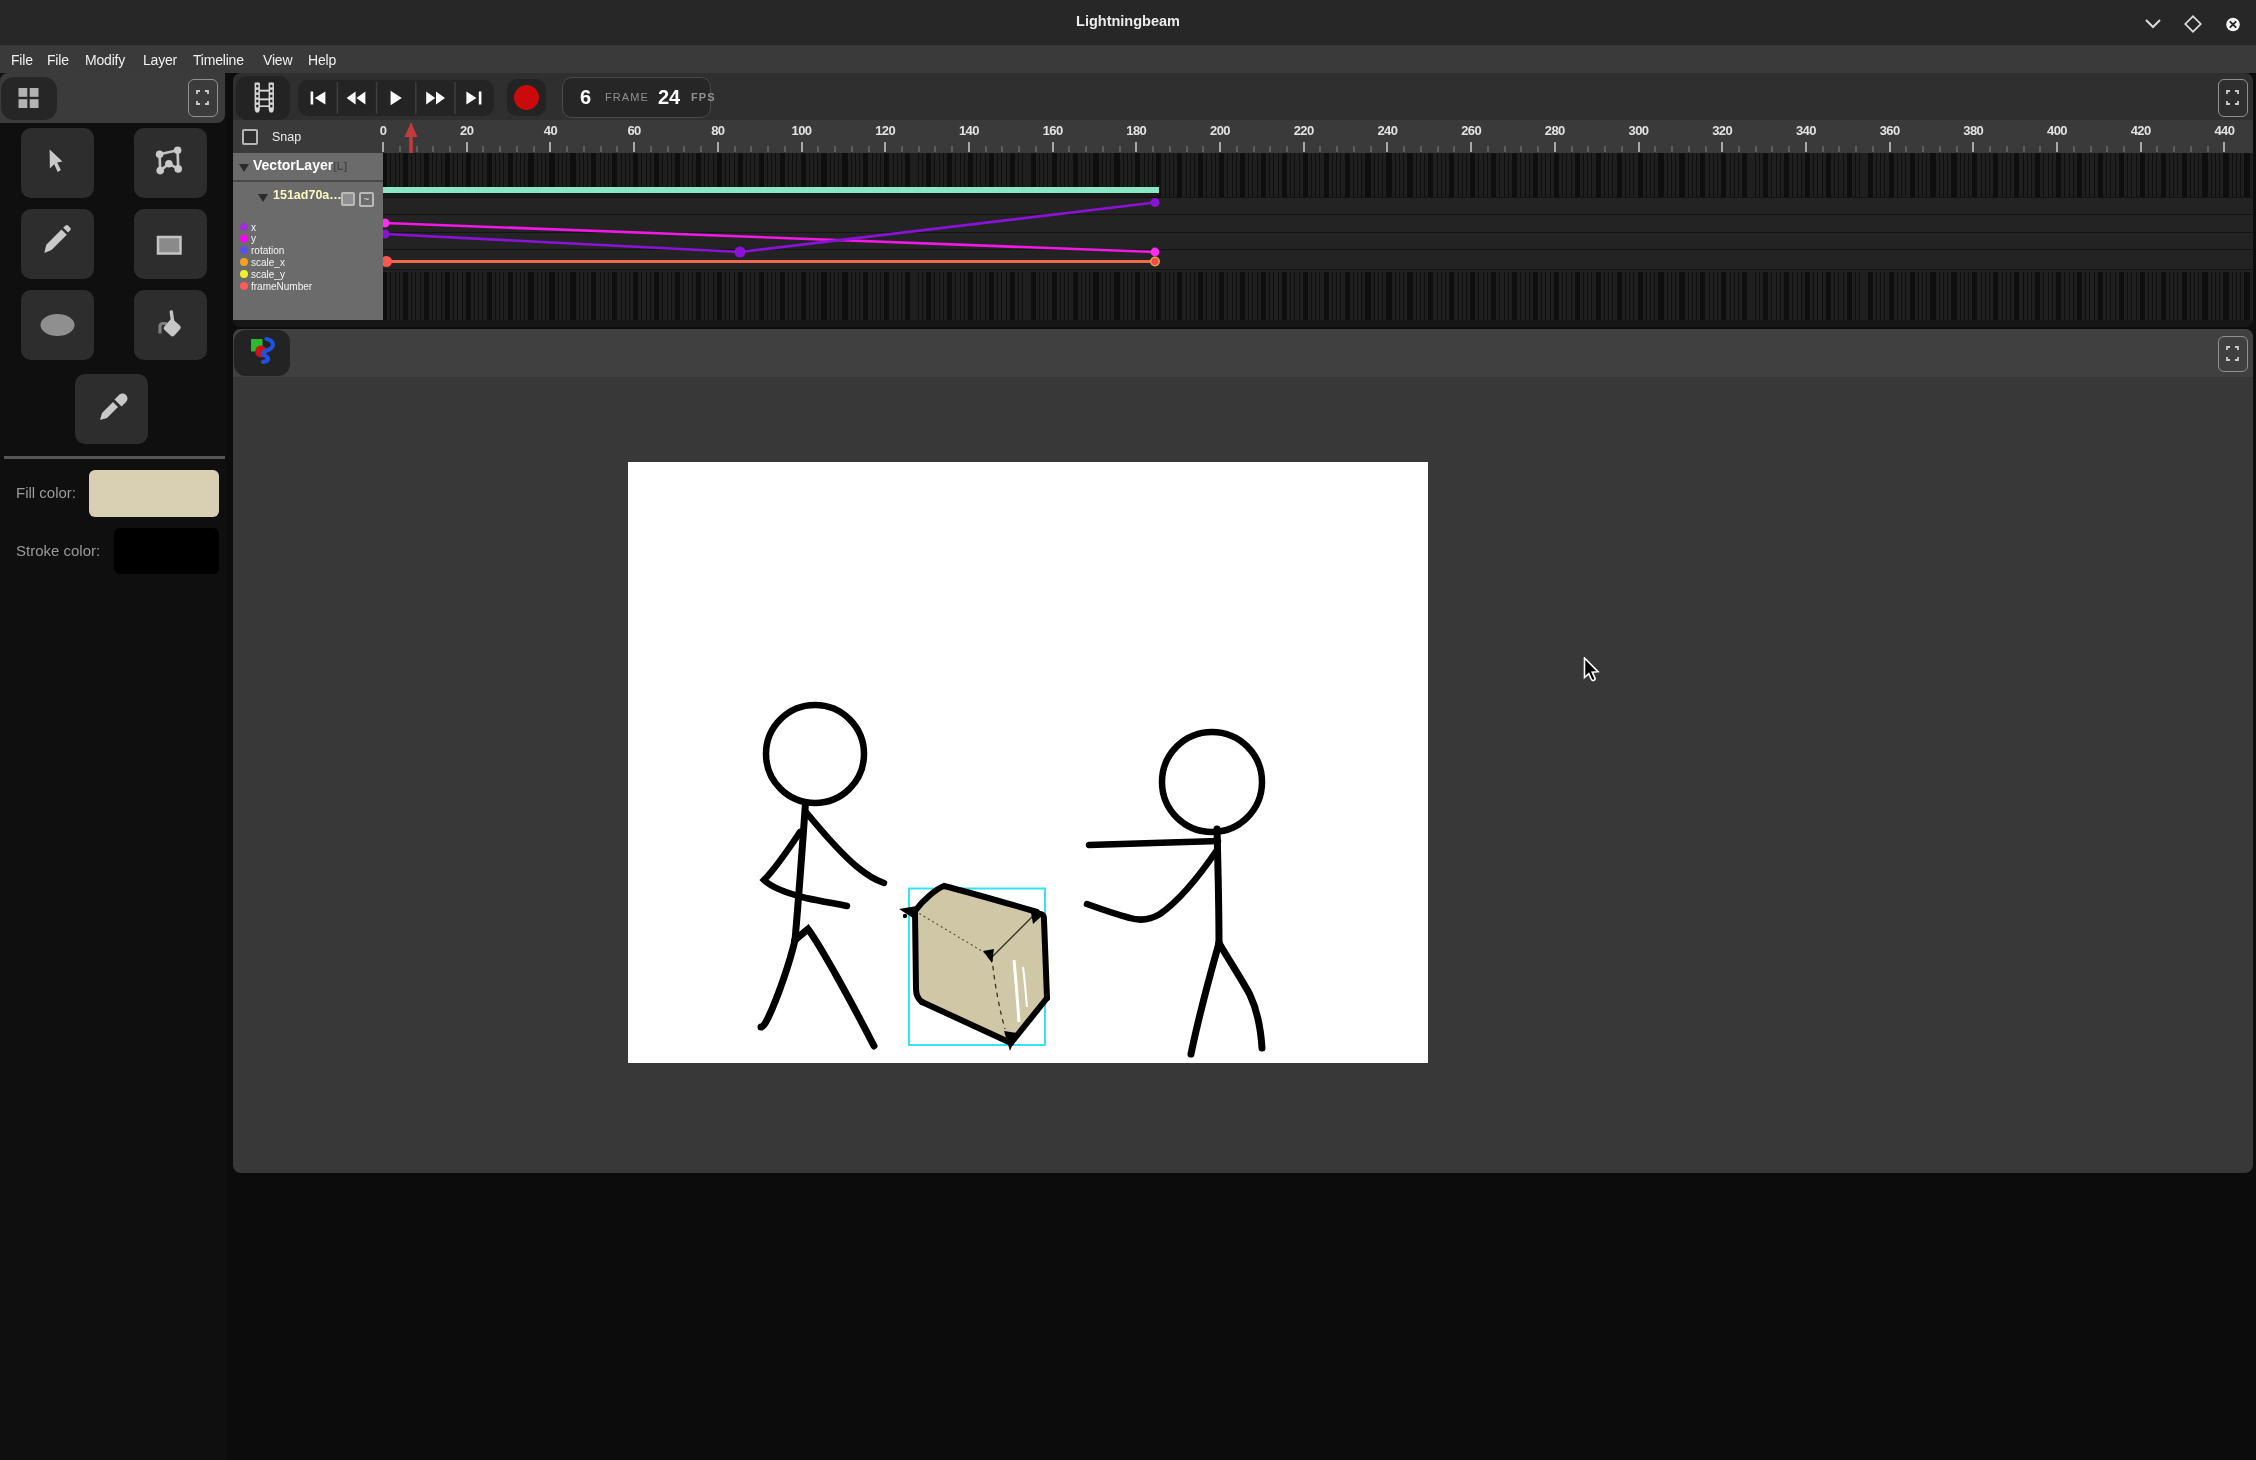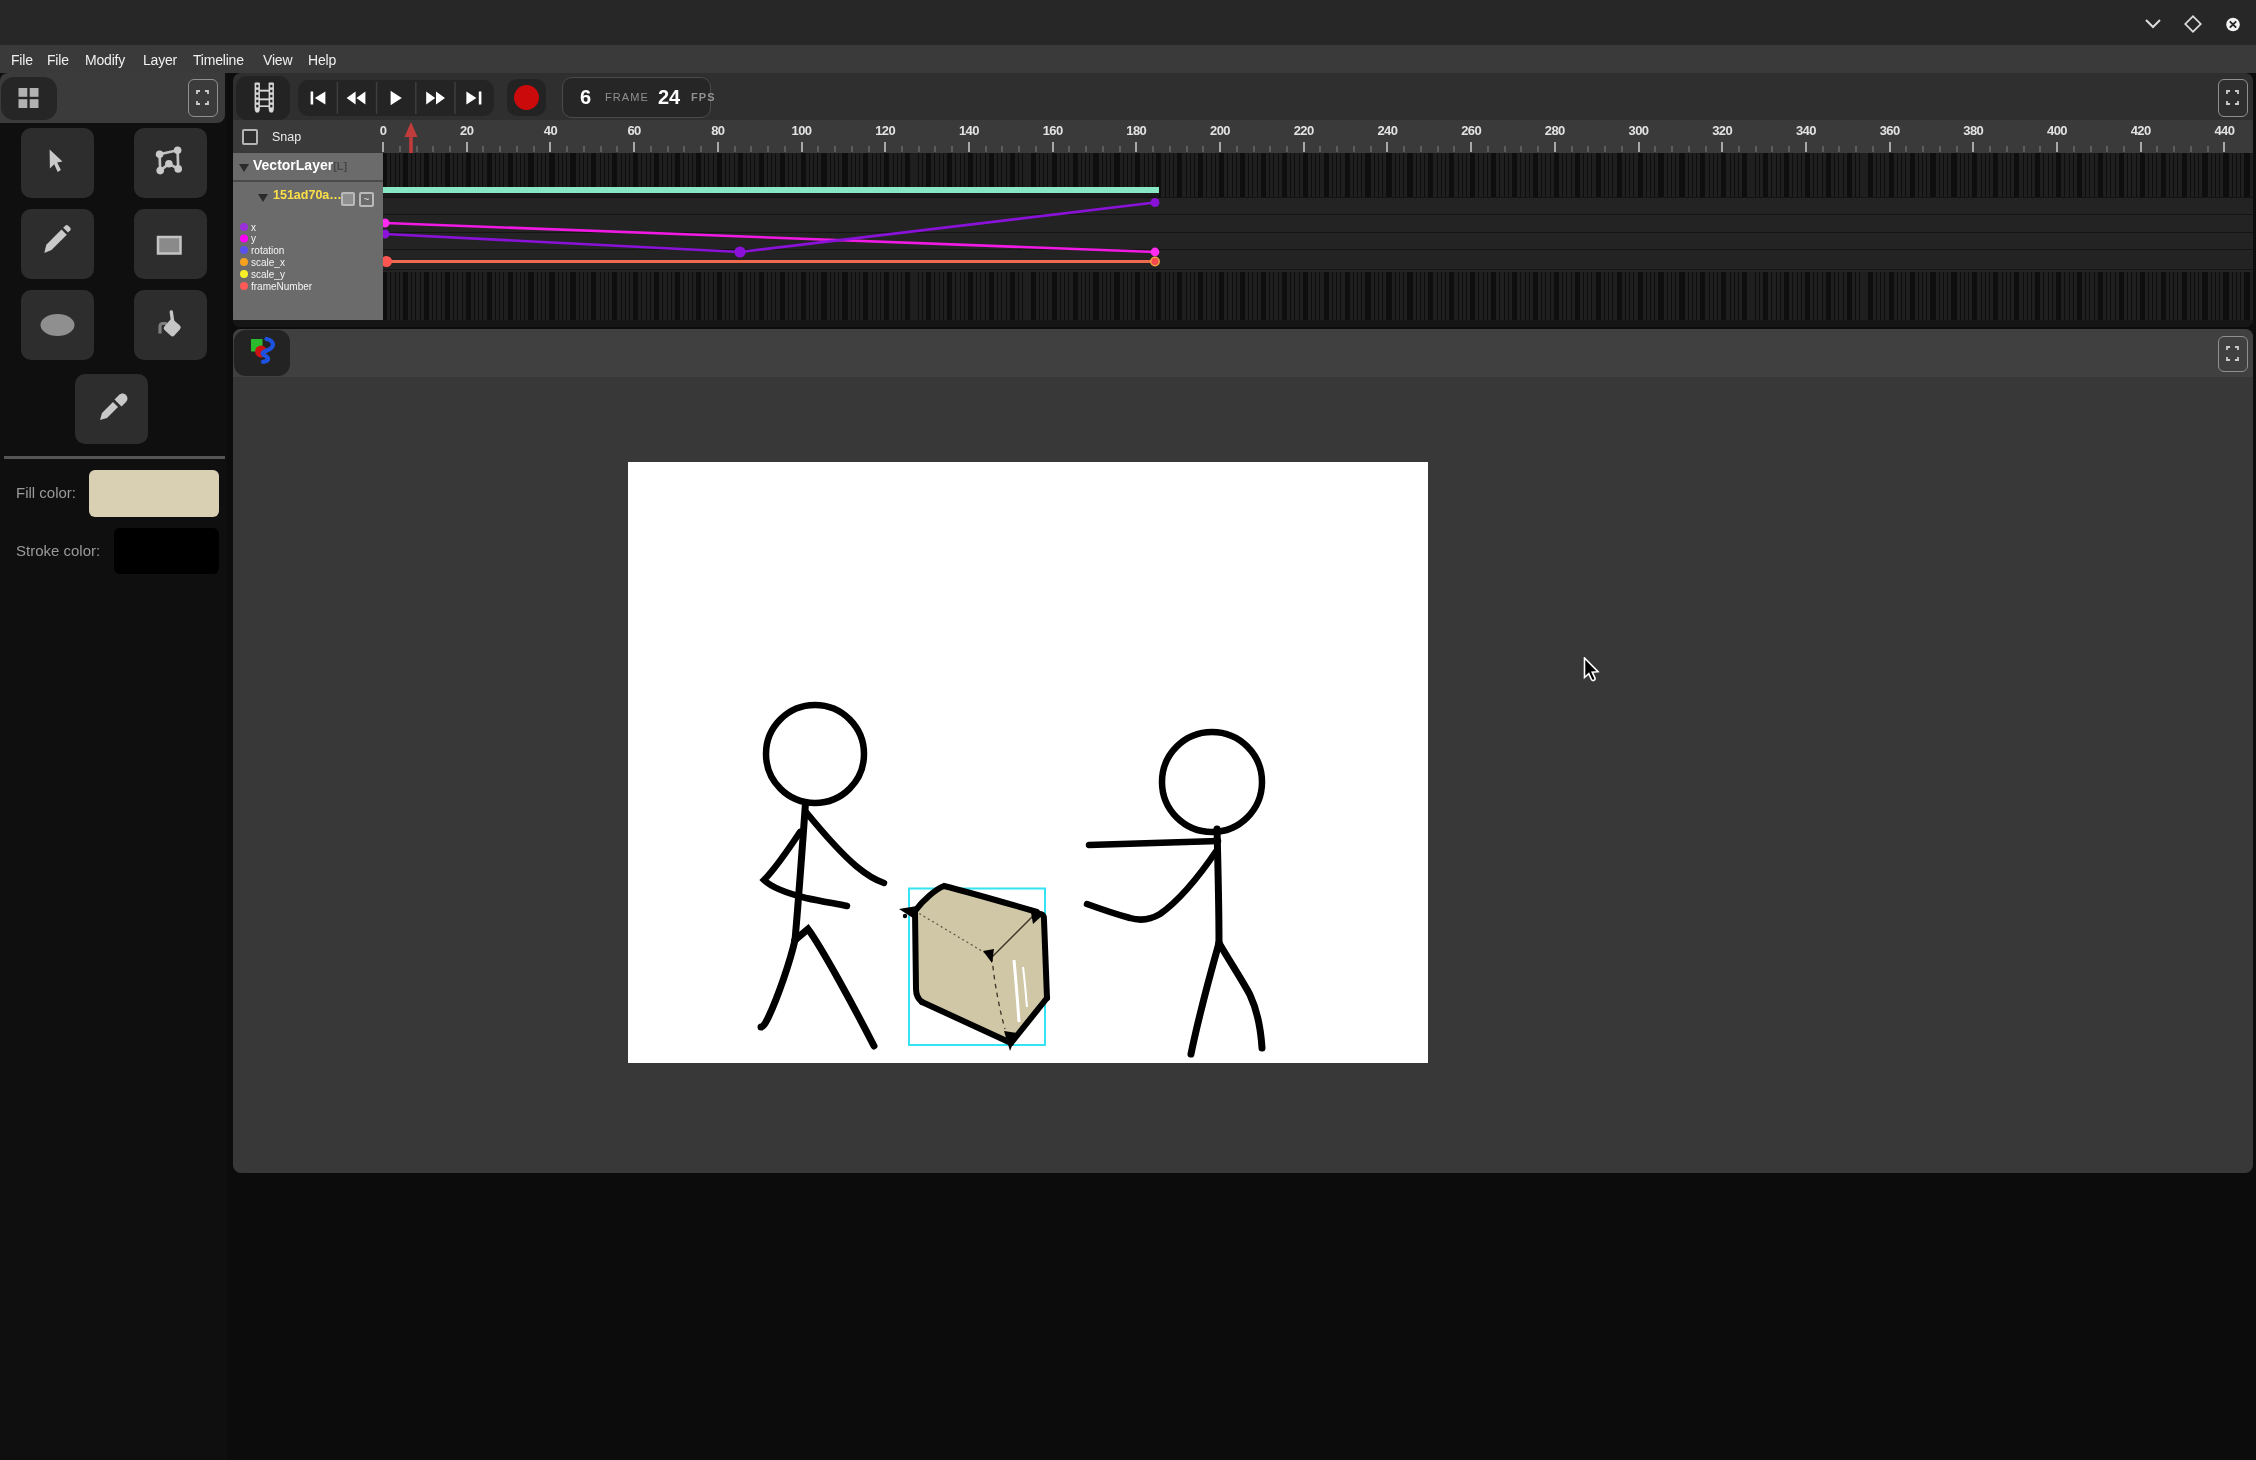--- a/index.html
+++ b/index.html
@@ -34,20 +34,21 @@
   #bottompanel{left:233px;top:1181px;width:2020px;height:277px;background:#3c3c3c;border-radius:8px;}
   .btext{font-size:15px;color:#f0f0f0;}
   .expandbtn{width:31px;height:31px;border:1.5px solid #909090;border-radius:6px;}
   .darkbtn{background:#232323;border-radius:10px;}
 </style>
 </head>
 <body>
 <div id="page">
 
   <div id="titlebar" class="abs"></div>
+  <div id="title" class="abs">Lightningbeam</div>
   <svg class="abs" style="left:2135px;top:10px" width="112" height="28" viewBox="0 0 112 28">
     <path d="M11 10 L18 17 L25 10" stroke="#dcdcdc" stroke-width="2" fill="none"></path>
     <rect x="52.5" y="8.5" width="11" height="11" transform="rotate(45 58 14)" stroke="#dcdcdc" stroke-width="1.7" fill="none"></rect>
     <circle cx="98" cy="14.5" r="6.8" fill="#f2f2f2"></circle>
     <path d="M94.8 11.3 L101.2 17.7 M101.2 11.3 L94.8 17.7" stroke="#222" stroke-width="1.8"></path>
   </svg>
 
   <div id="menubar" class="abs"></div>
   <span class="abs menu" style="left:11px">File</span>
   <span class="abs menu" style="left:47px">File</span>
@@ -334,21 +335,21 @@
     <div class="abs" style="left:0;top:247px;width:150px;height:7px;background:#161616;"></div>
     <div id="layerpanel" class="abs">
       <div class="abs" style="left:0;top:27px;width:150px;height:1.5px;background:#4a4a4a;"></div>
       <svg class="abs" style="left:5px;top:8px" width="12" height="12">
           <path d="M1 3 L11 3 L6 11 Z" fill="#2b2b2b"></path>
         </svg>
       <span class="abs" style="left:20px;top:4px;font-size:14px;font-weight:600;color:#fff;">VectorLayer<span style="font-size:11px;color:#474747;font-weight:600;">[L]</span></span>
       <svg class="abs" style="left:24px;top:38px" width="12" height="12">
           <path d="M1 3 L11 3 L6 11 Z" fill="#2b2b2b"></path>
         </svg>
-      <span class="abs" style="left:40px;top:35px;font-size:12.5px;font-weight:600;color:#fde047;">151ad70a…</span>
+      <span class="abs" style="left:40px;top:35px;font-size:12.5px;font-weight:600;color:#fef9c3;">151ad70a…</span>
       <div class="abs" style="left:108px;top:39px;width:14px;height:14px;border:2px solid #b9b9b9;background:#8f8f8f;border-radius:2px;"></div>
       <div class="abs" style="left:126px;top:38.5px;width:15px;height:15.5px;border:2px solid #b9b9b9;border-radius:2px;font-size:10px;color:#ddd;text-align:center;line-height:11px;">~</div>
       <svg class="abs" style="left:0;top:60px" width="150" height="107" viewBox="0 0 150 107">
         <g font-family="Liberation Sans" font-size="10" fill="#f4f4f4">
           <circle cx="11" cy="14" r="4" fill="#9b2fd9"></circle>
             <text x="18" y="17.5">x</text>
           <circle cx="11" cy="25.5" r="4" fill="#ff00f7"></circle>
             <text x="18" y="29">y</text>
           <circle cx="11" cy="37" r="4" fill="#5a50ee"></circle>
             <text x="18" y="40.5">rotation</text>

